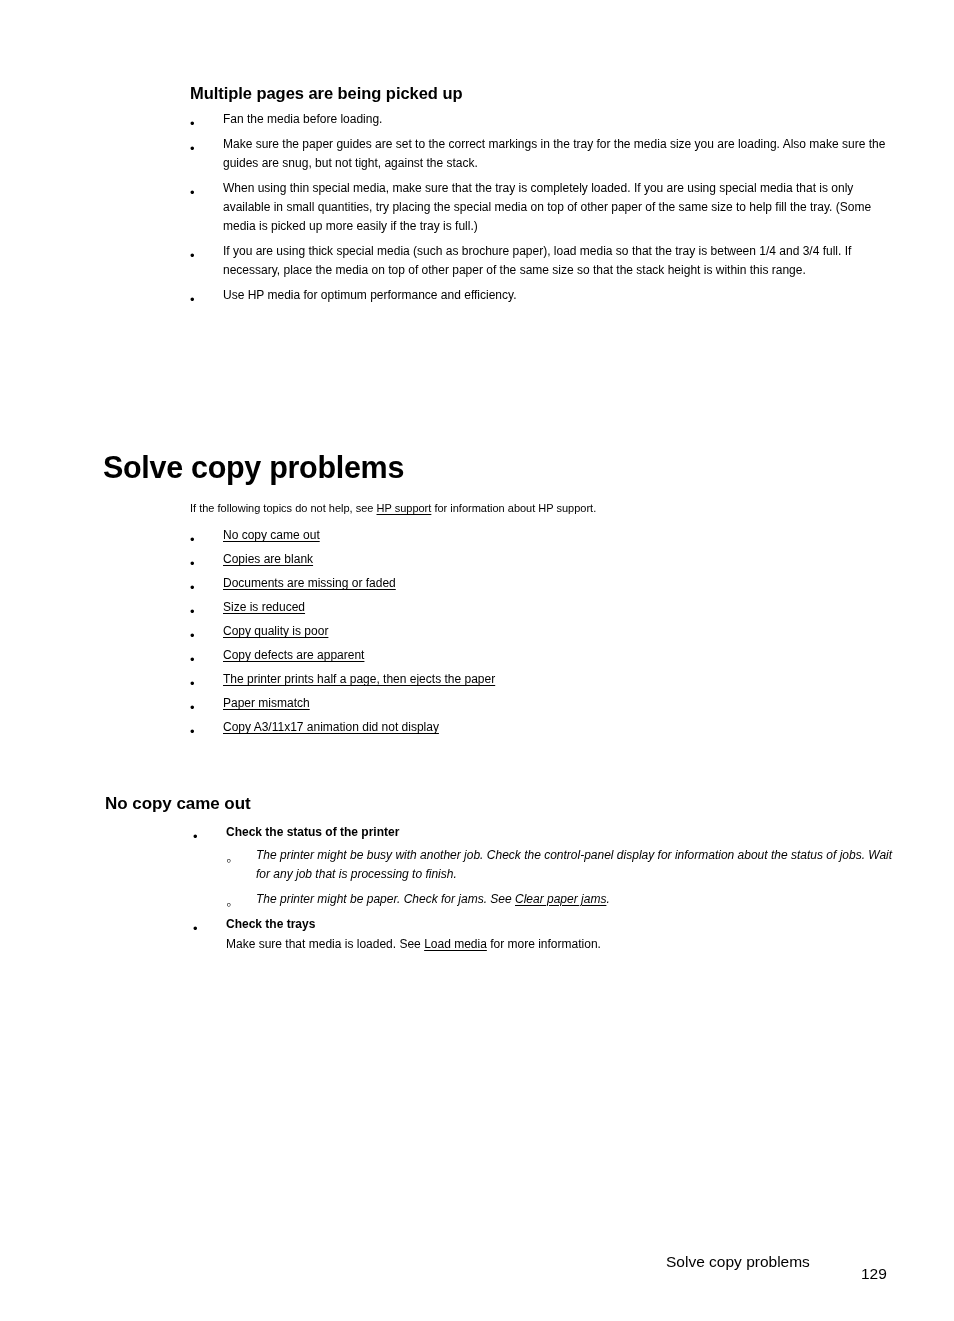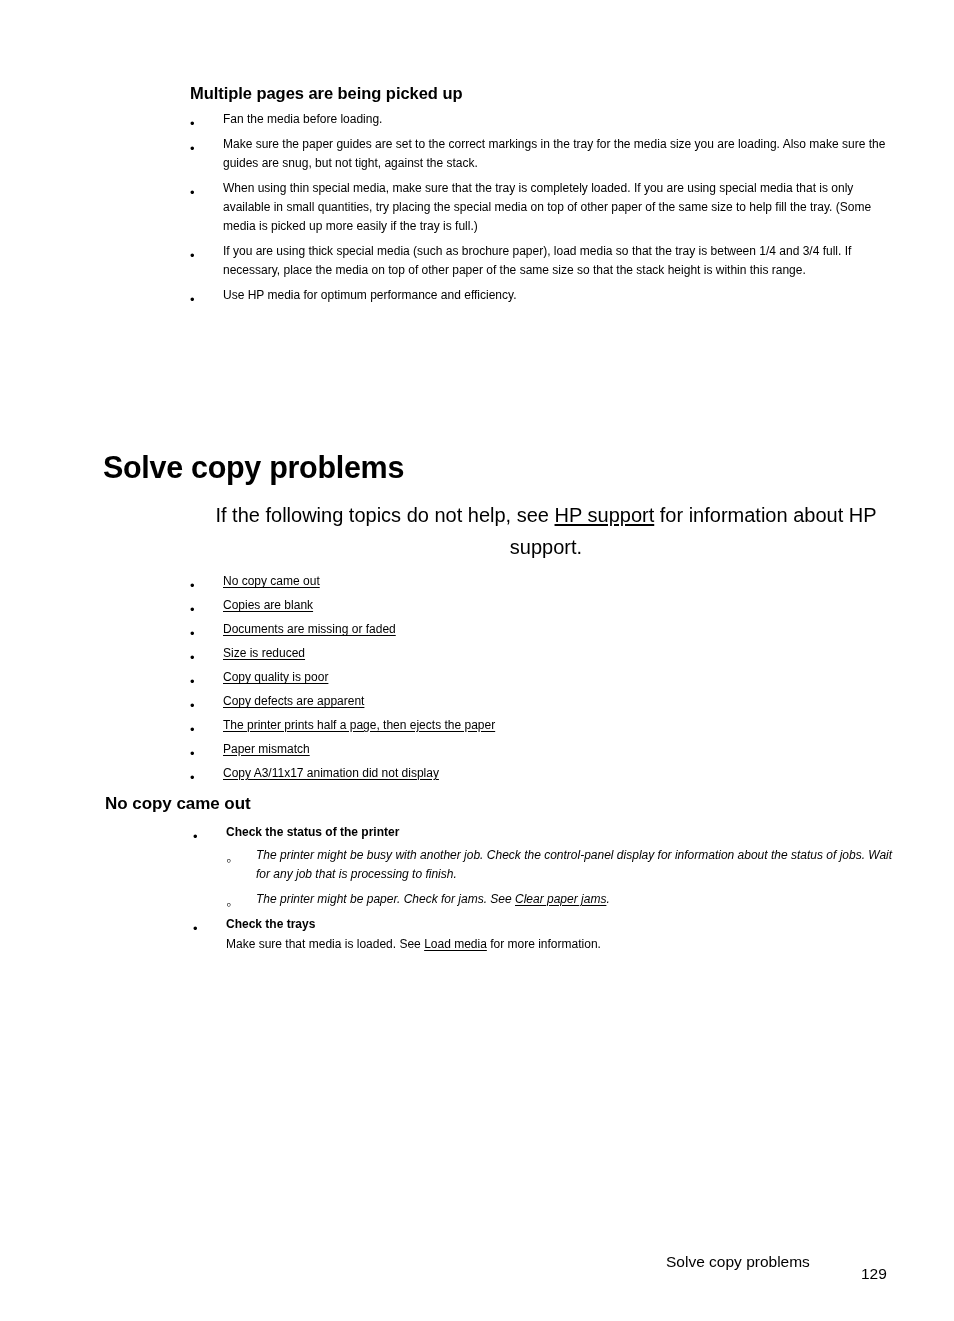--- a/index.html
+++ b/index.html
@@ -45,25 +45,24 @@
     font-size: 17px;
     font-weight: bold;
     line-height: 1.3;
     margin: 0;
     padding: 0;
     letter-spacing: -0.05px;
   }
 
   
   .para {
-    font-size: 20px;
+    font-size: 11px;
     line-height: 1.58;
     margin: 0;
     padding: 0;
-    text-align: center;
   }
 
   
   ul.bl {
     list-style: none;
     margin: 0;
     padding: 0;
   }
   ul.bl > li {
     position: relative;

